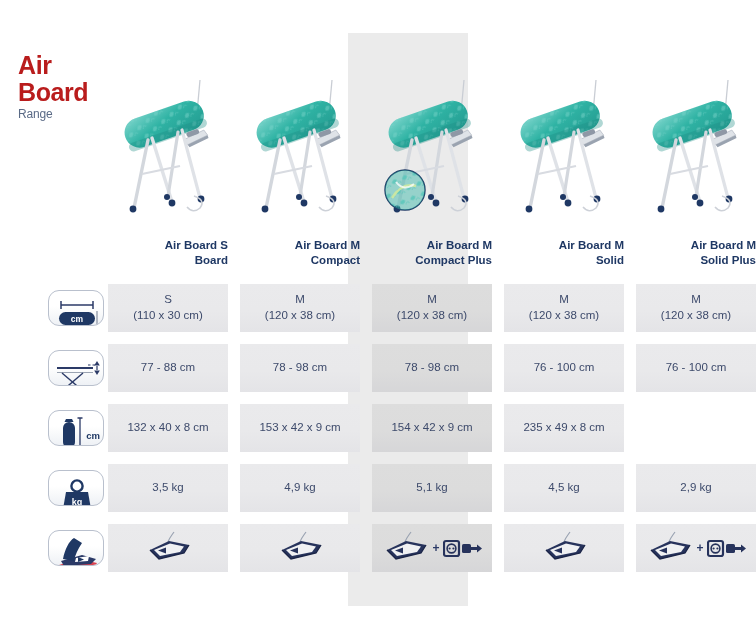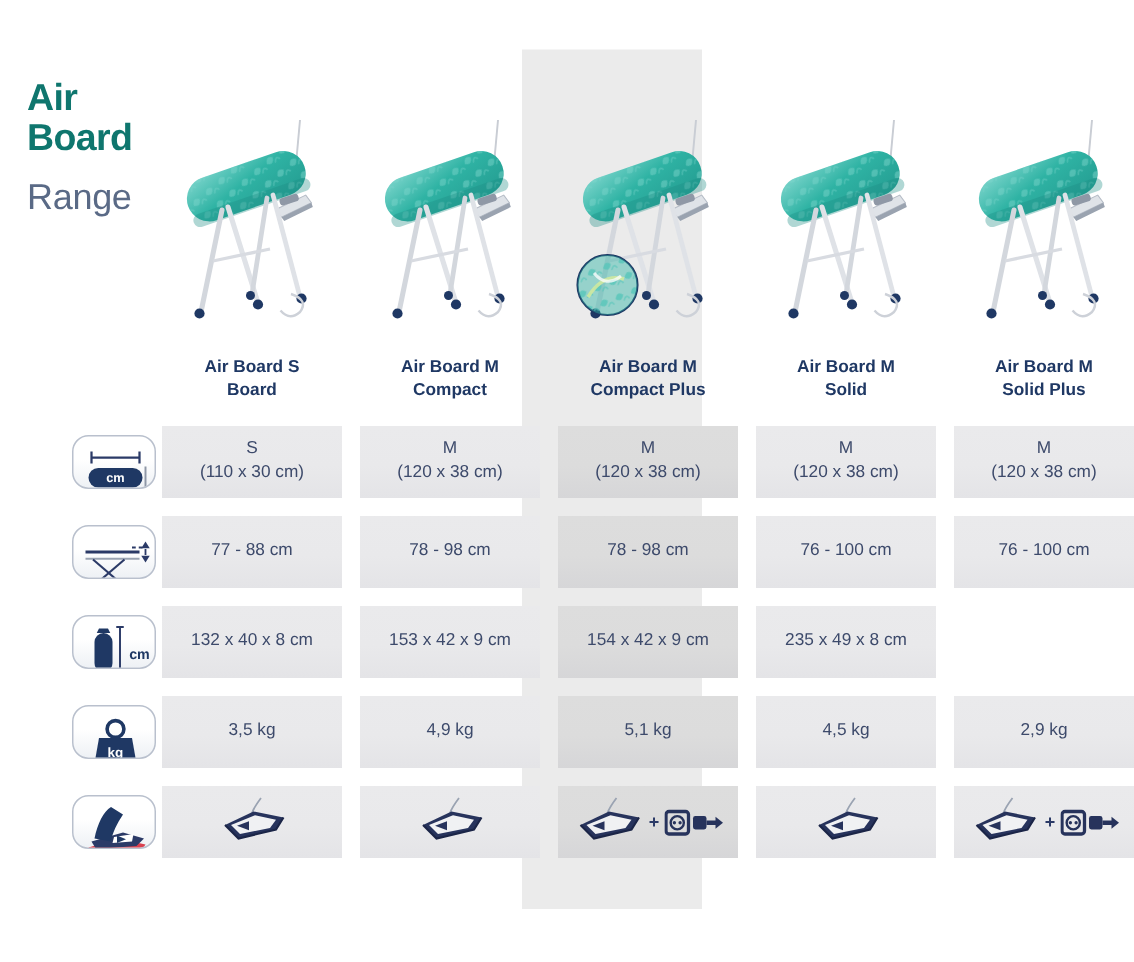--- a/index.html
+++ b/index.html
@@ -31,30 +31,30 @@
   #brand {
     position: absolute;
     left: 18px;
     top: 52px;
     z-index: 3;
     line-height: 1.06;
   }
   #brand .brand-line {
     font-size: 25px;
     font-weight: bold;
-    color: #0f766e;
+    color: #b91c1c;
     letter-spacing: -0.4px;
     display: block;
   }
   #brand .brand-sub {
-    font-size: 24px;
+    font-size: 12px;
     font-weight: normal;
     color: #5a6a86;
     display: block;
-    margin-top: 14px;
+    margin-top: 3px;
     letter-spacing: -0.2px;
   }
 
   
   #product-strip {
     position: absolute;
     left: 108px;
     top: 78px;
     width: 648px;
     height: 150px;
@@ -80,21 +80,21 @@
     position: absolute;
     left: 108px;
     top: 238px;
     width: 648px;
     display: flex;
     z-index: 3;
   }
   .col-header {
     width: 120px;
     margin-right: 12px;
-    text-align: center;
+    text-align: right;
     font-size: 11.5px;
     font-weight: bold;
     color: #1f3864;
     line-height: 1.32;
   }
   .col-header:last-child { margin-right: 0; }
 
   
   #spec-table {
     position: absolute;

